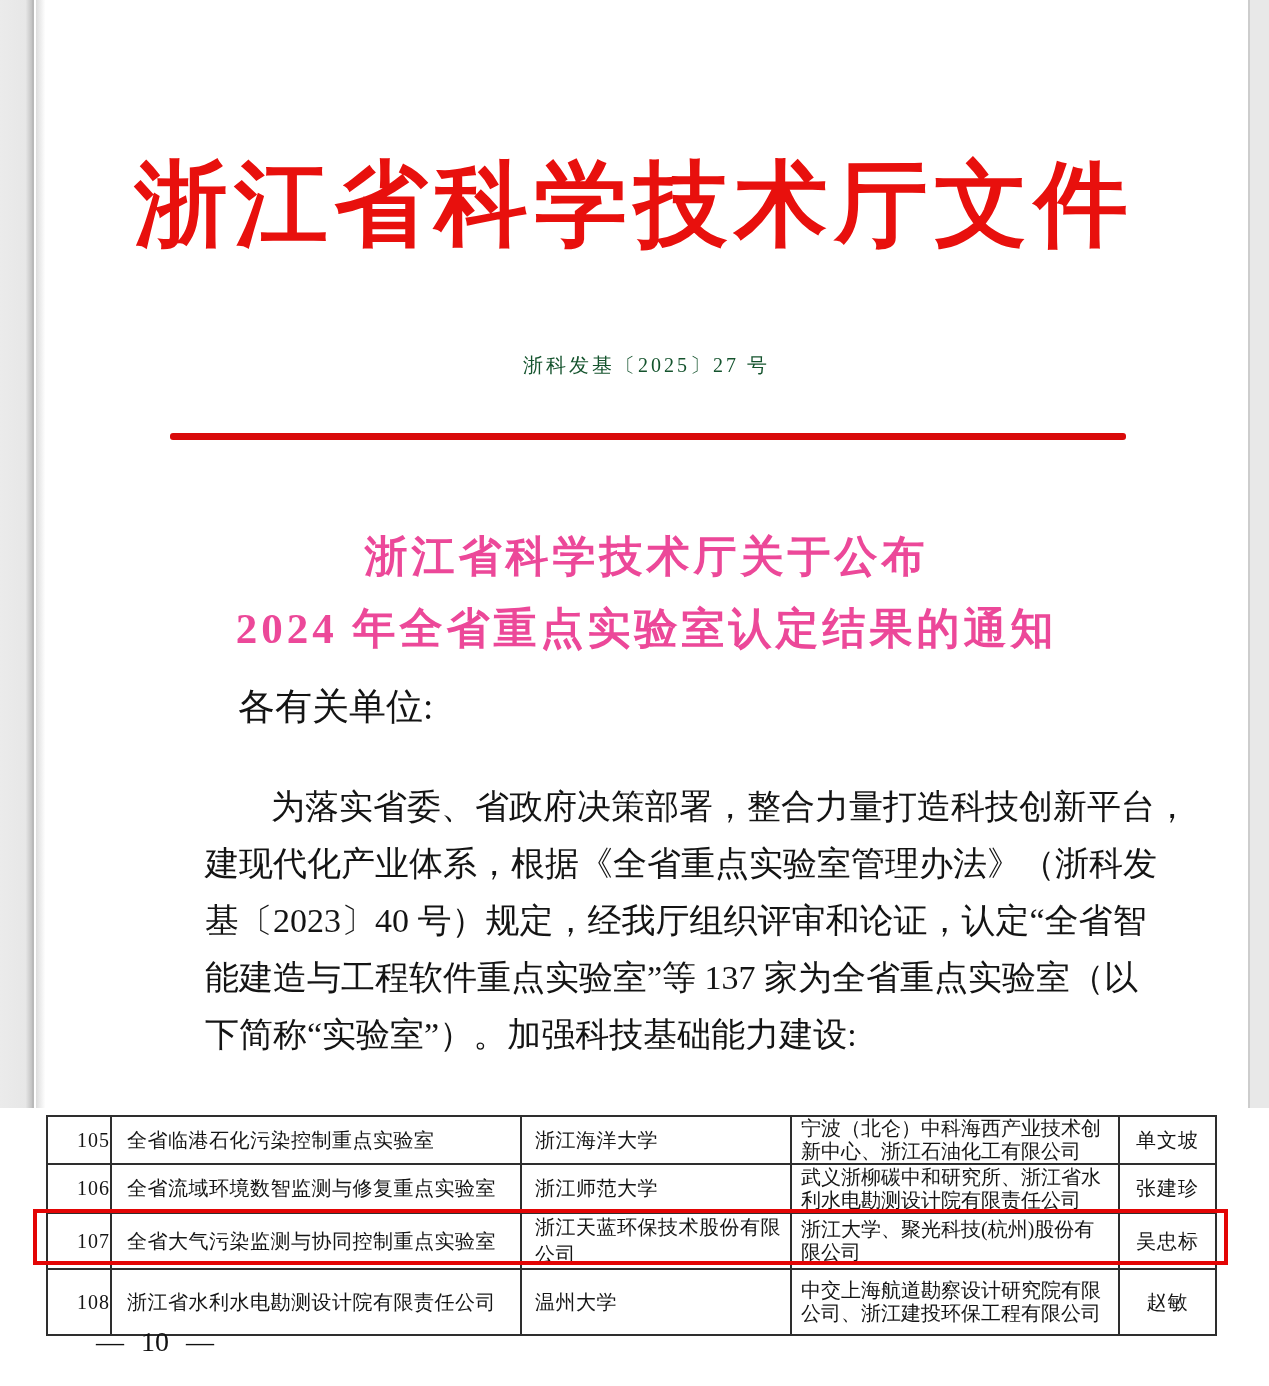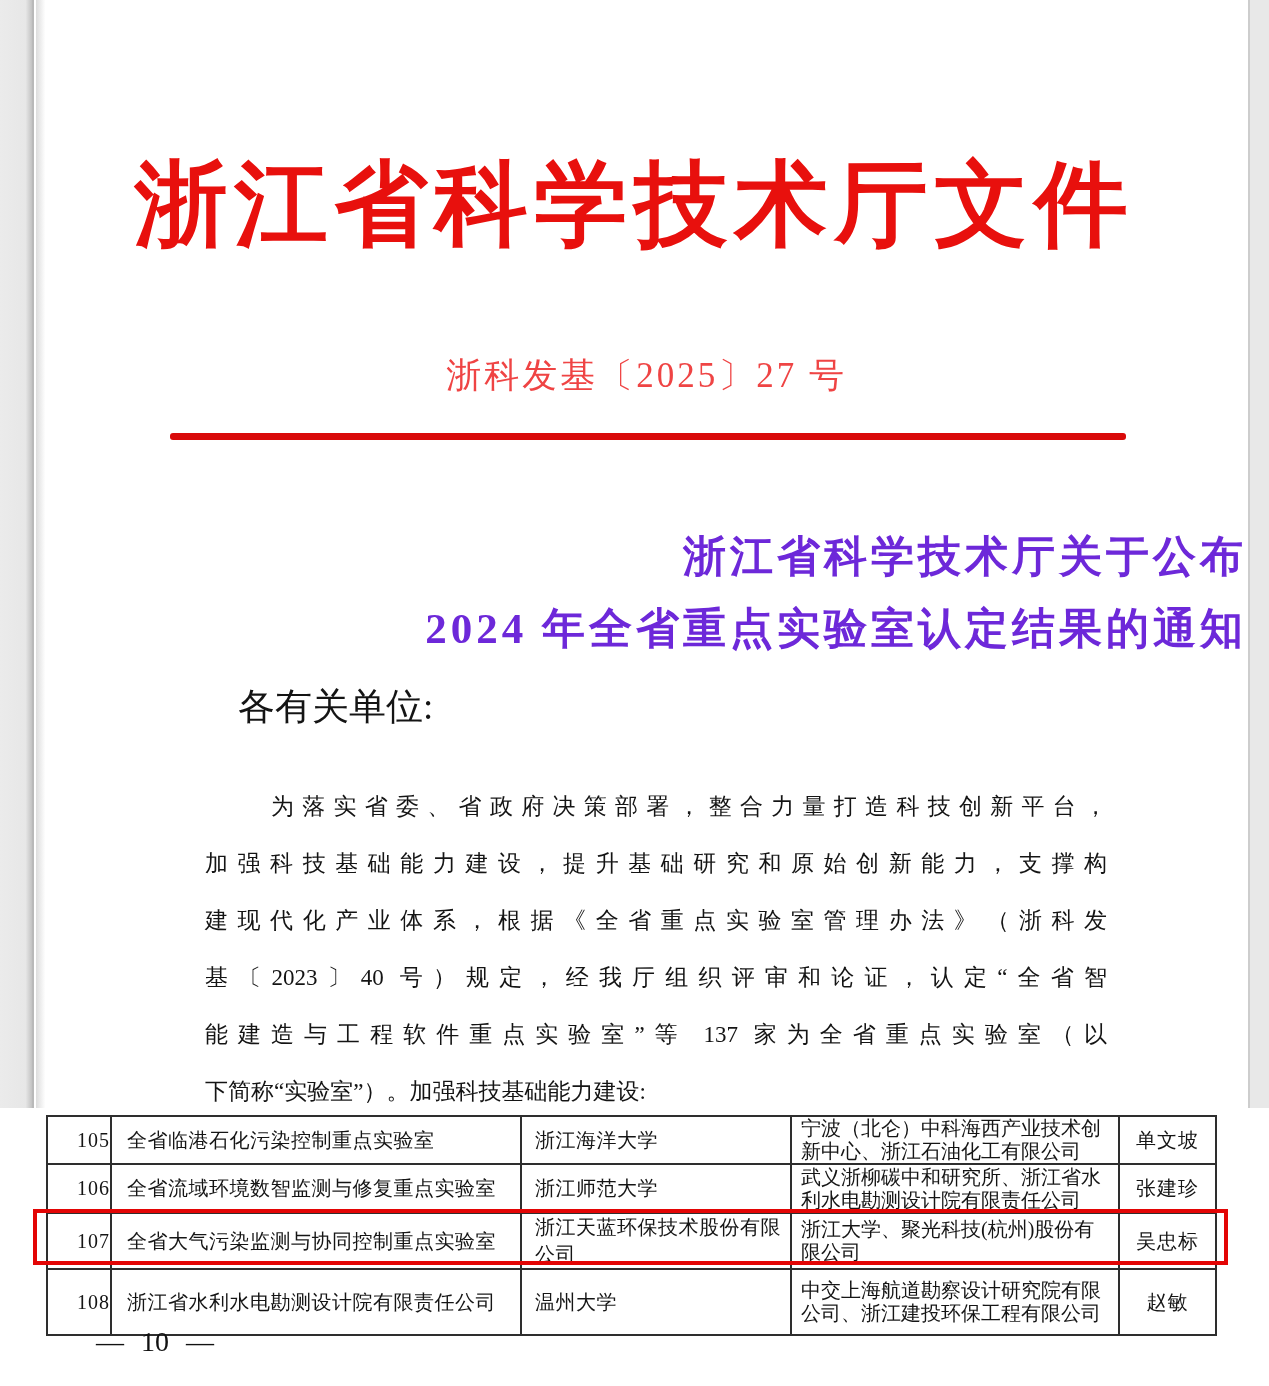--- a/index.html
+++ b/index.html
@@ -51,40 +51,40 @@
     font-weight: bold;
     letter-spacing: 7px;
     color: #e8100d;
     white-space: nowrap;
   }
   .doc-number {
     position: absolute;
     left: 46px; top: 352px;
     width: 1201px;
     text-align: center;
-    font-size: 35px;
+    font-size: 20px;
     letter-spacing: 3px;
-    color: #ef4444;
+    color: #14532d;
   }
   .red-rule {
     position: absolute;
     left: 170px; top: 433px;
     width: 956px; height: 7px;
     background: #d90a0a;
     border-radius: 3px;
   }
   .notice-title {
     position: absolute;
     left: 46px;
     width: 1201px;
-    text-align: right;
+    text-align: center;
     font-size: 43px;
     font-weight: bold;
     letter-spacing: 4px;
-    color: #6d28d9;
+    color: #ec4899;
     white-space: nowrap;
   }
   .notice-title.line1 { top: 528px; }
   .notice-title.line2 { top: 600px; }
 
   .salutation {
     position: absolute;
     left: 205px; top: 682px;
     font-size: 37px;
     color: #141414;
@@ -92,21 +92,21 @@
   }
   .body-block {
     position: absolute;
     left: 205px; top: 778px;
     width: 902px;
   }
   .body-line {
     width: 902px;
     height: 57px;
     line-height: 57px;
-    font-size: 23px;
+    font-size: 34px;
     color: #141414;
     white-space: nowrap;
     text-align: justify;
     text-align-last: justify;
     overflow: visible;
   }
   .body-line.indent { text-indent: 66px; }
   .body-line.last { text-align-last: left; }
 
   
@@ -178,21 +178,20 @@
 
     <div class="red-rule"></div>
 
     <div class="notice-title line1">浙江省科学技术厅关于公布</div>
     <div class="notice-title line2">2024 年全省重点实验室认定结果的通知</div>
 
     <div class="salutation">各有关单位:</div>
 
     <div class="body-block">
       <div class="body-line indent">为落实省委、省政府决策部署，整合力量打造科技创新平台，</div>
-      <div class="body-line">加强科技基础能力建设，提升基础研究和原始创新能力，支撑构</div>
       <div class="body-line">建现代化产业体系，根据《全省重点实验室管理办法》（浙科发</div>
       <div class="body-line">基〔2023〕40 号）规定，经我厅组织评审和论证，认定“全省智</div>
       <div class="body-line">能建造与工程软件重点实验室”等 137 家为全省重点实验室（以</div>
       <div class="body-line last">下简称“实验室”）。加强科技基础能力建设:</div>
     </div>
   </div>
 
   <div class="bottom-section">
     <table class="lab-table">
       <colgroup>

